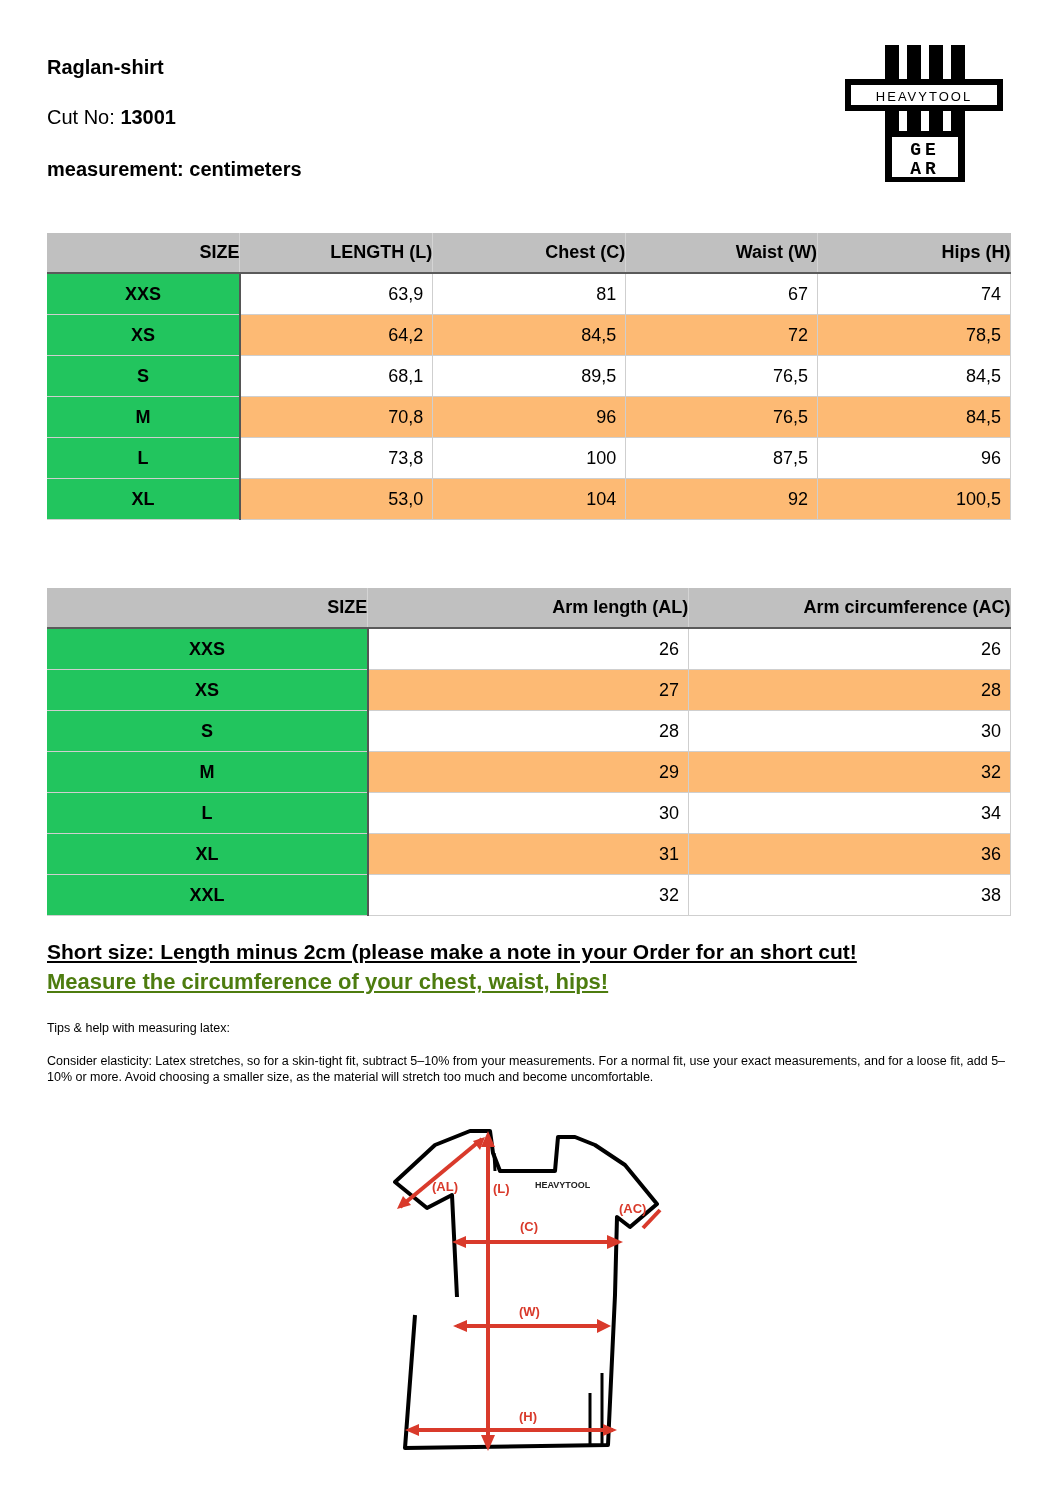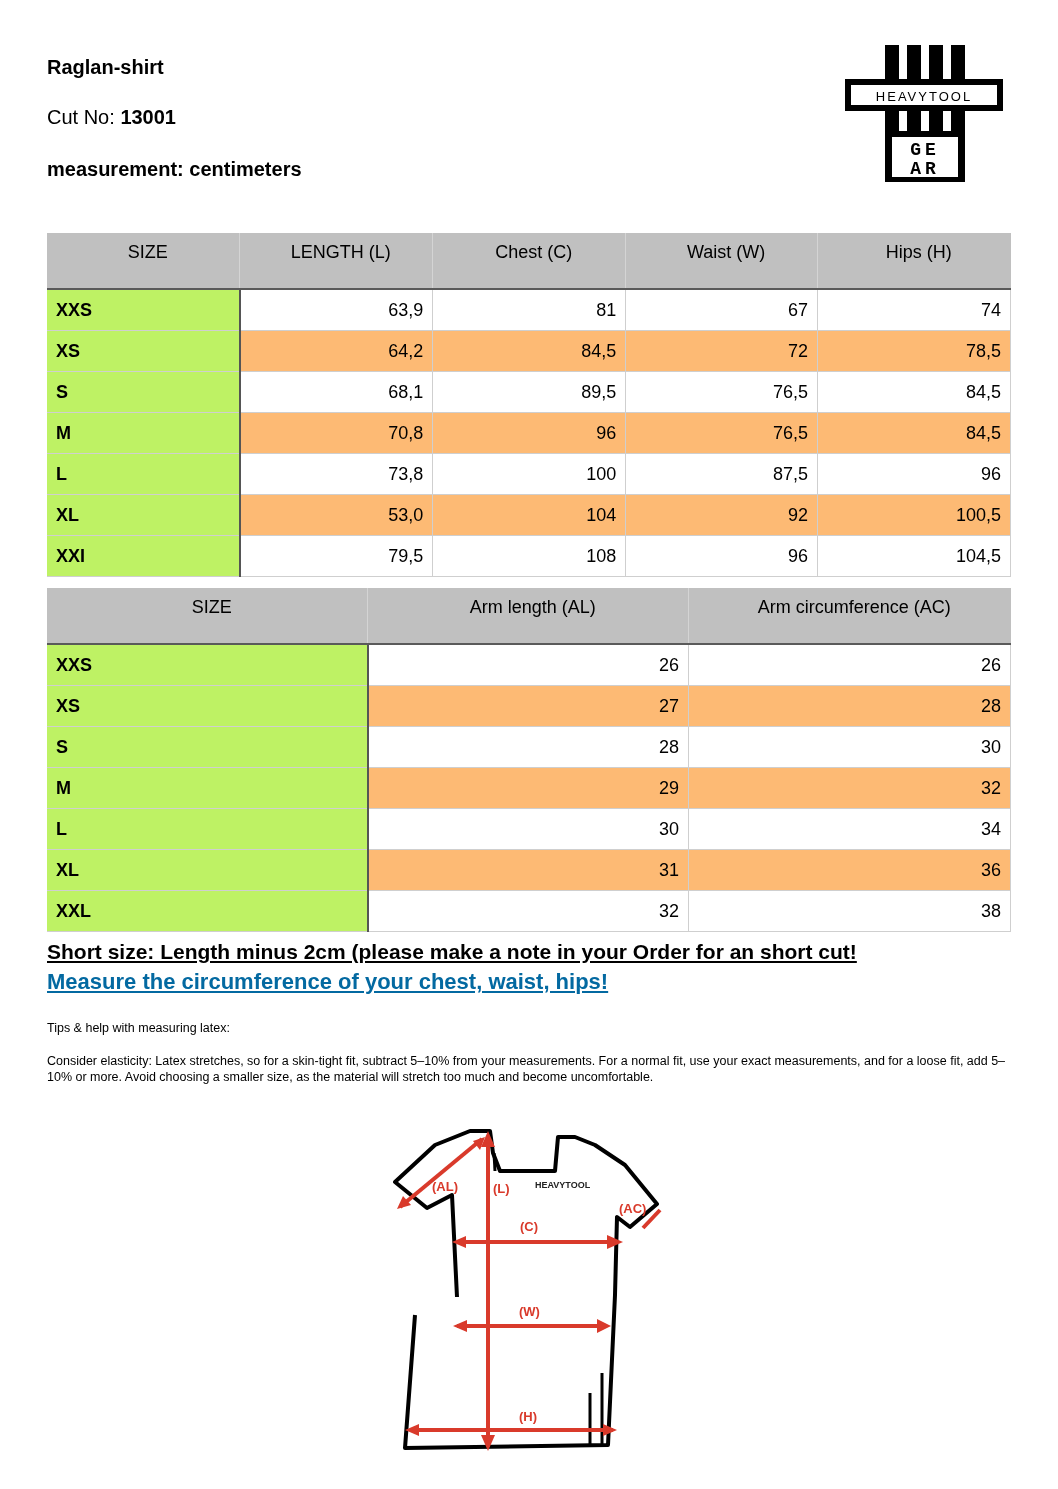--- a/index.html
+++ b/index.html
@@ -5,30 +5,30 @@
   html, body { margin:0; padding:0; background:#ffffff; }
   body { width:1058px; height:1489px; position:relative; font-family:"Liberation Sans", sans-serif; color:#000; overflow:hidden; }
   .abs { position:absolute; }
   .title { left:47px; top:56px; font-size:20px; font-weight:bold; }
   .cut { left:47px; top:106px; font-size:20px; }
   .cut b { font-weight:bold; }
   .unit { left:47px; top:158px; font-size:20px; font-weight:bold;text-align:right; }
   .logo { left:845px; top:45px; width:158px; height:137px; }
 
   table.sz { position:absolute; border-collapse:collapse; font-size:18px; }
-  table.sz th { background:#c0c0c0; text-align:center; font-weight:normal; height:39px; padding:0 0 16px 9px; border-right:1px solid #d4d4d4; border-bottom:2px solid #5a5a5a; }
+  table.sz th { background:#c0c0c0; text-align:right; font-weight:bold; height:39px; padding:0 0 0 9px; border-right:1px solid #d4d4d4; border-bottom:2px solid #5a5a5a; }
   table.sz th:last-child { border-right:none; }
   table.sz td { height:40px; padding:0 9px; border-bottom:1px solid #cfcfcf; border-right:1px solid #cfcfcf; text-align:right; }
-  table.sz td.size { background:#bef264; text-align:left; font-weight:bold; border-right:2px solid #555; }
+  table.sz td.size { background:#22c55e; text-align:center; font-weight:bold; border-right:2px solid #555; }
   table.sz tr.odd td:not(.size) { background:#ffffff; }
   table.sz tr.even td:not(.size) { background:#fdba74; }
   table.sz td:last-child { border-right:1px solid #cfcfcf; }
 
   .note1 { left:47px; top:940px; font-size:21px; font-weight:bold; text-decoration:underline; }
-  .note2 { left:47px; top:969px; font-size:22px; font-weight:bold; text-decoration:underline; color:#0369a1; }
+  .note2 { left:47px; top:969px; font-size:22px; font-weight:bold; text-decoration:underline; color:#4d7c0f; }
   .tips { left:47px; top:1021px; font-size:12.5px; }
   .para { left:47px; top:1053px; width:970px; font-size:12.5px; line-height:16px; }
   .diagram { left:385px; top:1125px; width:295px; height:330px; }
 </style>
 </head>
 <body>
 
 <div class="abs title">Raglan-shirt</div>
 <div class="abs cut">
   <span>Cut No:</span>
@@ -110,27 +110,20 @@
       <td>100</td>
       <td>87,5</td>
       <td>96</td>
     </tr>
     <tr class="even">
       <td class="size">XL</td>
       <td>53,0</td>
       <td>104</td>
       <td>92</td>
       <td>100,5</td>
-    </tr>
-    <tr class="odd">
-      <td class="size">XXI</td>
-      <td>79,5</td>
-      <td>108</td>
-      <td>96</td>
-      <td>104,5</td>
     </tr>
   </tbody>
 </table>
 
 <table class="sz" style="left:47px; top:588px; width:964px;">
   <colgroup>
       <col style="width:321px">
       <col style="width:321px">
       <col style="width:322px">
     </colgroup>

